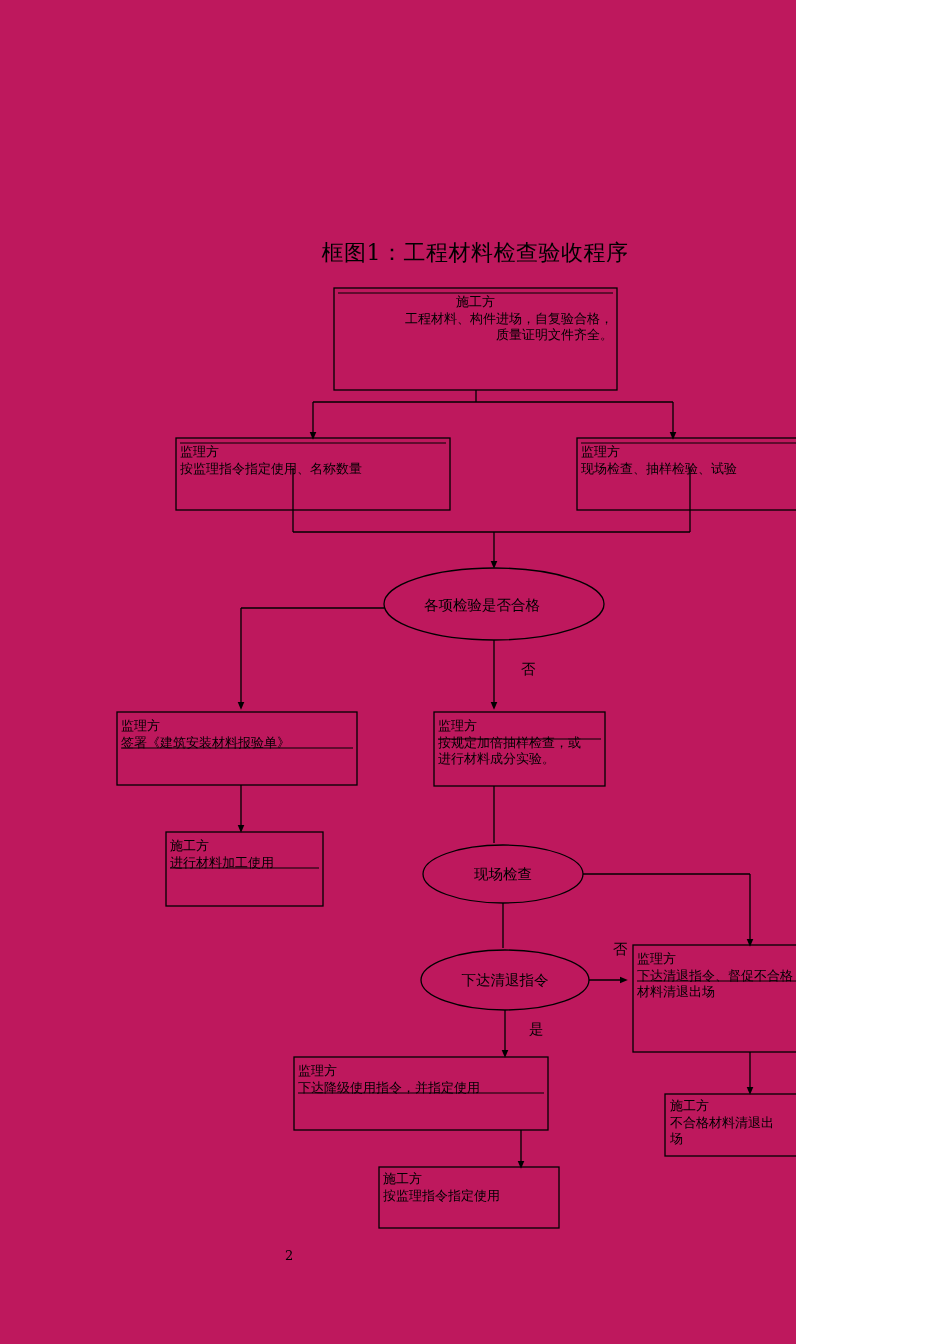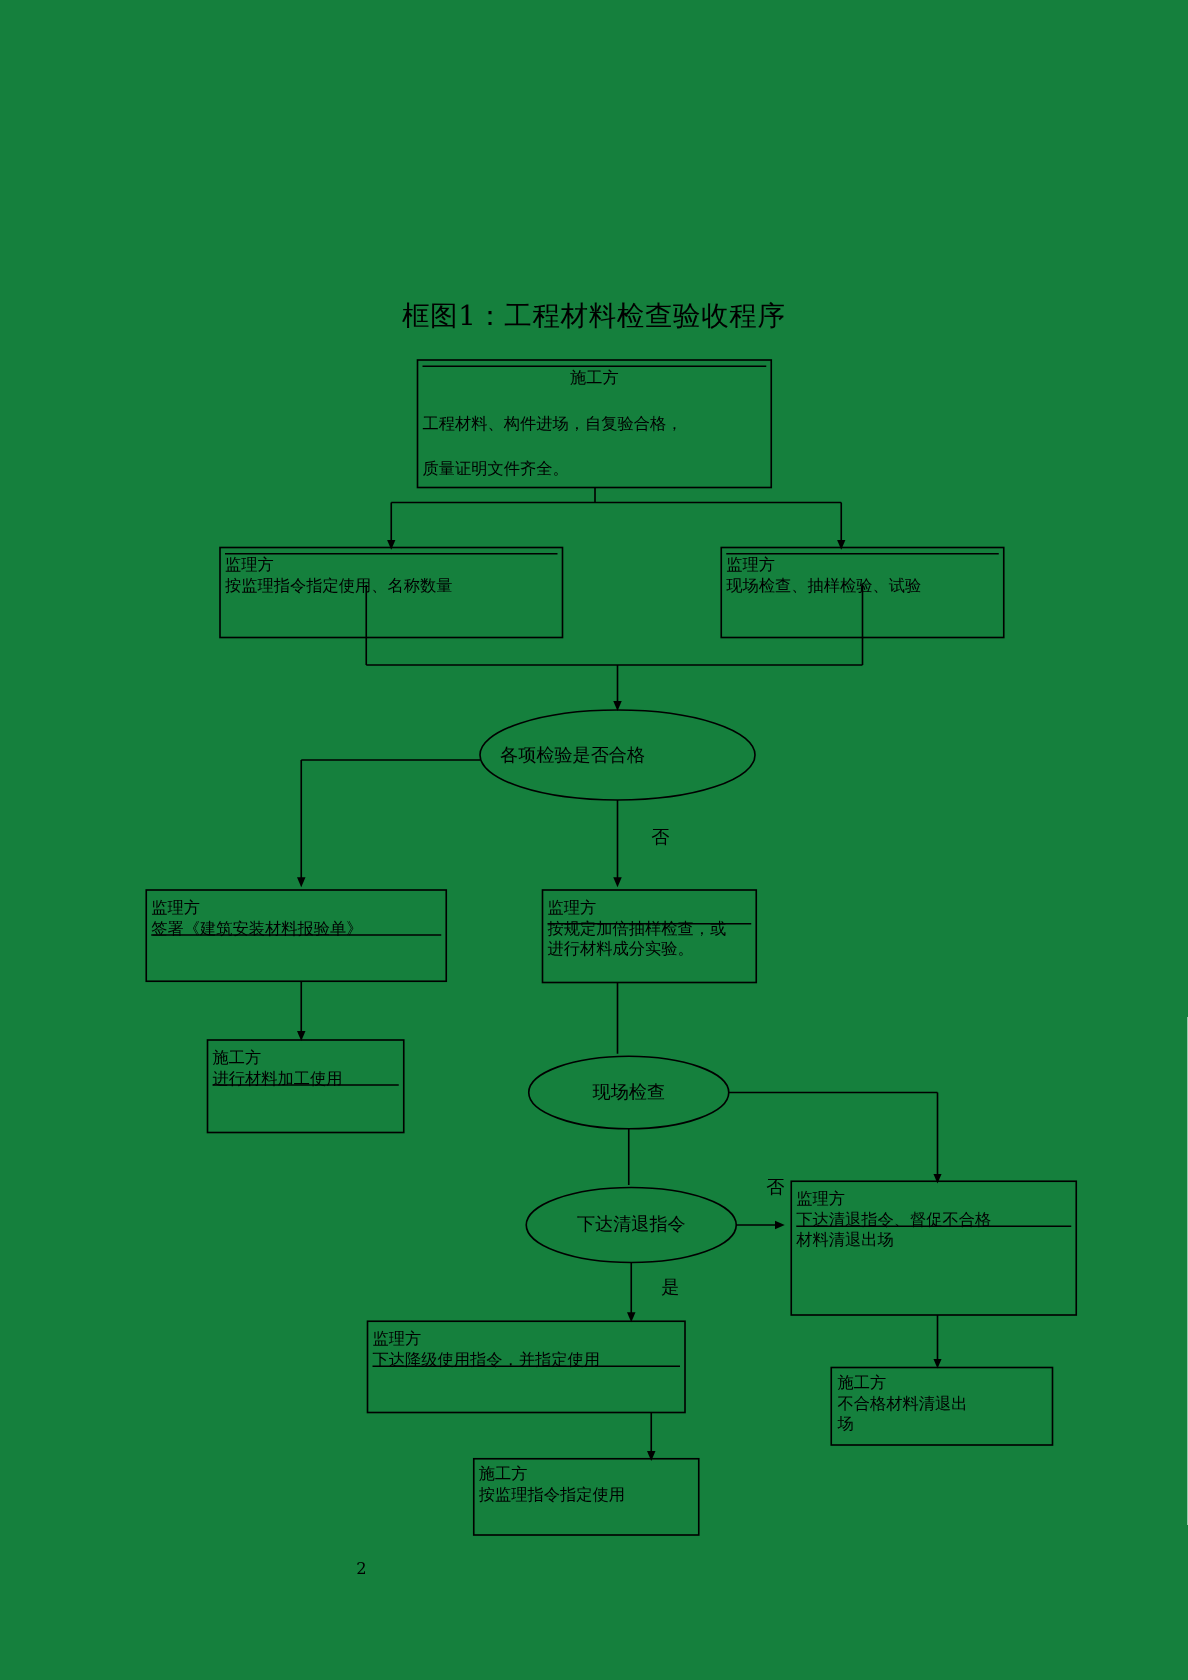--- a/index.html
+++ b/index.html
@@ -5,23 +5,23 @@
   html, body {
     margin: 0;
     padding: 0;
     background: #ffffff;
   }
   body {
     font-family: "DejaVu Sans", "Liberation Sans", sans-serif;
   }
   #page {
     position: relative;
-    width: 950px;
+    width: 796px;
     height: 1344px;
-    background: #15803d;
+    background: #be185d;
     overflow: hidden;
   }
   #diagram {
     position: absolute;
     left: 0;
     top: 0;
     width: 950px;
     height: 1344px;
   }
   .title {
@@ -51,22 +51,21 @@
     position: absolute;
     left: 4px;
     right: 4px;
     top: 5px;
   }
   .box .role {
     text-align: center;
     white-space: nowrap;
   }
   .box .desc {
-    text-align: left;
-    margin-top: 20px;
+    text-align: right;
   }
   .ellipse-label {
     position: absolute;
     box-sizing: border-box;
     font-size: 14.5px;
     line-height: 1.3;
     color: #000;
     display: flex;
     align-items: center;
   }
@@ -184,21 +183,21 @@
     </div>
   </div>
 
   <div class="node" style="left:577px; top:438px; width:226px; height:72px;">
     <div class="inner" style="position:absolute; left:4px; right:4px; top:6px;">
       <div class="role">监理方</div>
       <div class="desc">现场检查、抽样检验、试验</div>
     </div>
   </div>
 
-  <div class="ellipse-label" style="left:400px; top:582px; width:156px; height:46px;">
+  <div class="ellipse-label" style="left:424px; top:582px; width:156px; height:46px;">
     <span>各项检验是否合格</span>
   </div>
 
   <div class="edge-label" style="left:521px; top:660px;">否</div>
 
   <div class="node" style="left:117px; top:712px; width:240px; height:73px;">
     <div class="inner" style="position:absolute; left:4px; right:4px; top:6px;">
       <div class="role">监理方</div>
       <div class="desc">签署《建筑安装材料报验单》</div>
     </div>

